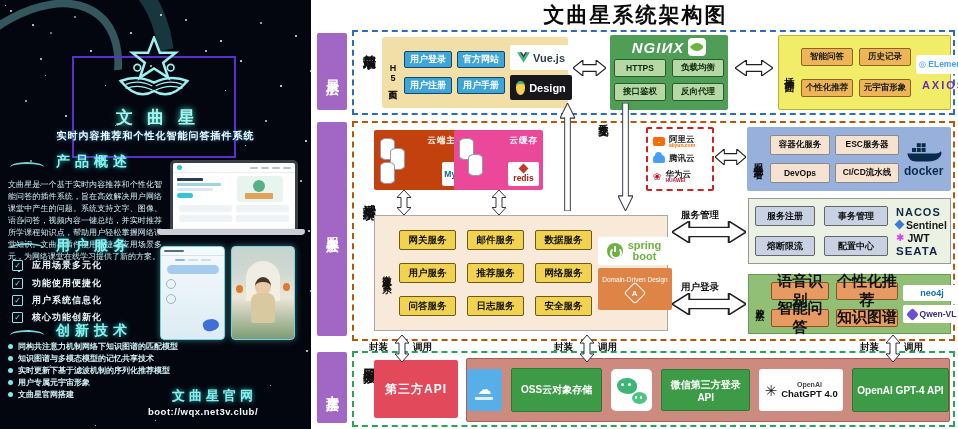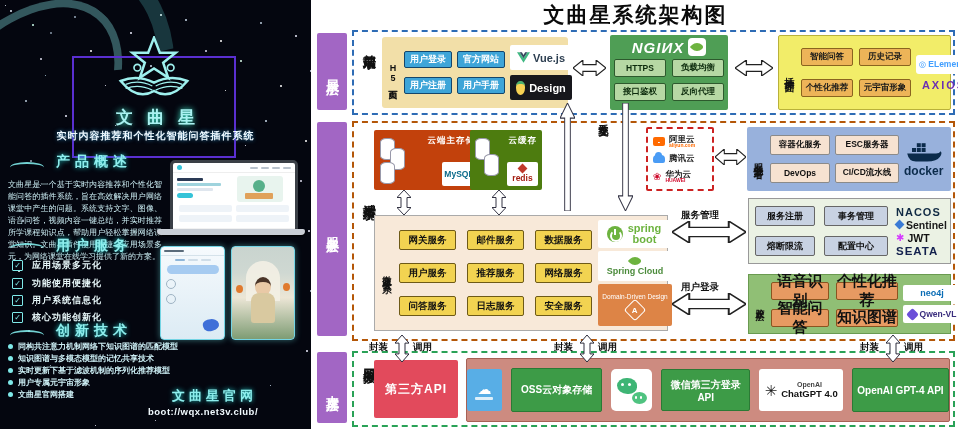--- a/index.html
+++ b/index.html
@@ -86,21 +86,21 @@
   .btn-lgreen{background:#b6d8a4;border:1px solid #2d5a2d;color:#0c2b0c;font-size:8.5px;font-weight:bold;}
   .plugin-box{left:424px;top:3px;width:173px;height:75px;background:#f2ed69;border:1px solid #b9b13a;border-radius:2px;display:flex;align-items:center;gap:5px;padding:0 3px;box-sizing:border-box;}
   .plugin-grid{display:grid;grid-template-columns:52px 52px;grid-auto-rows:18px;gap:13px 6px;}
   .btn-orange{background:#edb458;border:1px solid #8a641f;color:#1a1a1a;font-size:8.5px;font-weight:bold;}
   .element-chip{width:56px;height:19px;background:#fff;border-radius:3px;gap:2px;font-size:8.5px;font-weight:bold;color:#409eff;}
   .axios-label{color:#6b2fb3;font-size:11px;font-weight:bold;letter-spacing:2px;}
 
   
   .db-box{top:7px;height:60px;border-radius:2px;color:#fff;}
   .db-main{left:20px;width:106px;background:#c2410c;}
-  .db-cache{left:116px;width:72px;background:#4d7c0f;}
+  .db-cache{left:100px;width:89px;background:#ec4899;}
   .db-label{position:absolute;right:5px;top:5px;font-size:8.5px;font-weight:bold;letter-spacing:1px;}
   .cyl{position:absolute;width:13px;height:20px;background:#fff;border:1px solid #99a;border-radius:6px/4px;}
   .logo-chip{position:absolute;background:#fff;border-radius:2px;display:flex;flex-direction:column;align-items:center;justify-content:center;}
   .mysql-chip{right:4px;bottom:4px;width:34px;height:24px;color:#0b6a8a;font-size:8.5px;font-weight:bold;}
   .redis-chip{right:4px;bottom:4px;width:31px;height:24px;color:#a41e11;font-size:8.5px;font-weight:bold;}
   .red-diamond{width:7px;height:7px;background:#c0392b;transform:rotate(45deg);margin-bottom:1px;}
   .cloud-box{left:292px;top:4px;width:68px;height:64px;background:#fff;border:2px dashed #cc2222;border-radius:2px;display:flex;flex-direction:column;justify-content:space-evenly;padding:1px 5px;box-sizing:border-box;}
   .cloud-row{display:flex;align-items:center;gap:4px;font-size:8.5px;font-weight:bold;color:#222;}
   .ali-ico{width:12px;height:9px;background:#ff6a00;border-radius:2px;color:#fff;font-size:7px;line-height:9px;text-align:center;font-weight:bold;}
   .tc-ico{width:12px;height:8px;background:#4a9cf5;border-radius:4px 4px 2px 2px;position:relative;}
@@ -450,24 +450,20 @@
           <div class="chip btn-yellow">网络服务</div>
           <div class="chip btn-yellow">问答服务</div>
           <div class="chip btn-yellow">日志服务</div>
           <div class="chip btn-yellow">安全服务</div>
         </div>
         <div class="spring-col">
           <div class="chip sb-chip">
             <span class="sb-ico"></span>
             <span style="width:38px;">spring boot</span>
           </div>
-          <div class="chip sc-chip">
-            <span class="leaf"></span>
-            <span>Spring Cloud</span>
-          </div>
           <div class="chip ddd-chip">
             <span>Domain-Driven Design</span>
             <span class="hexa">
                 <span>A</span>
               </span>
           </div>
         </div>
       </div>
 
       <div class="abs arrow-label" style="left:327px;top:86px;text-align:right;">服务管理</div>

